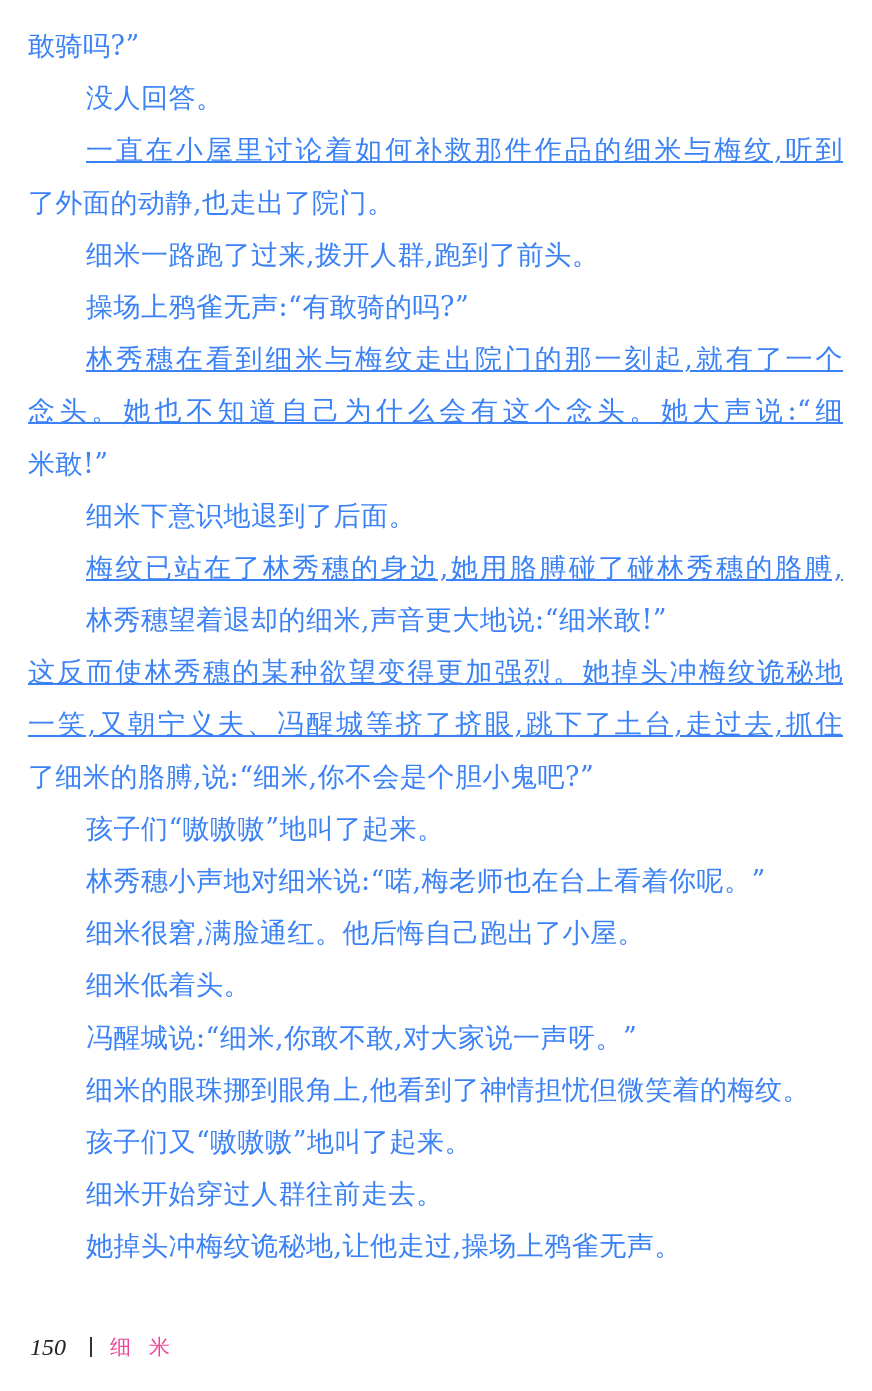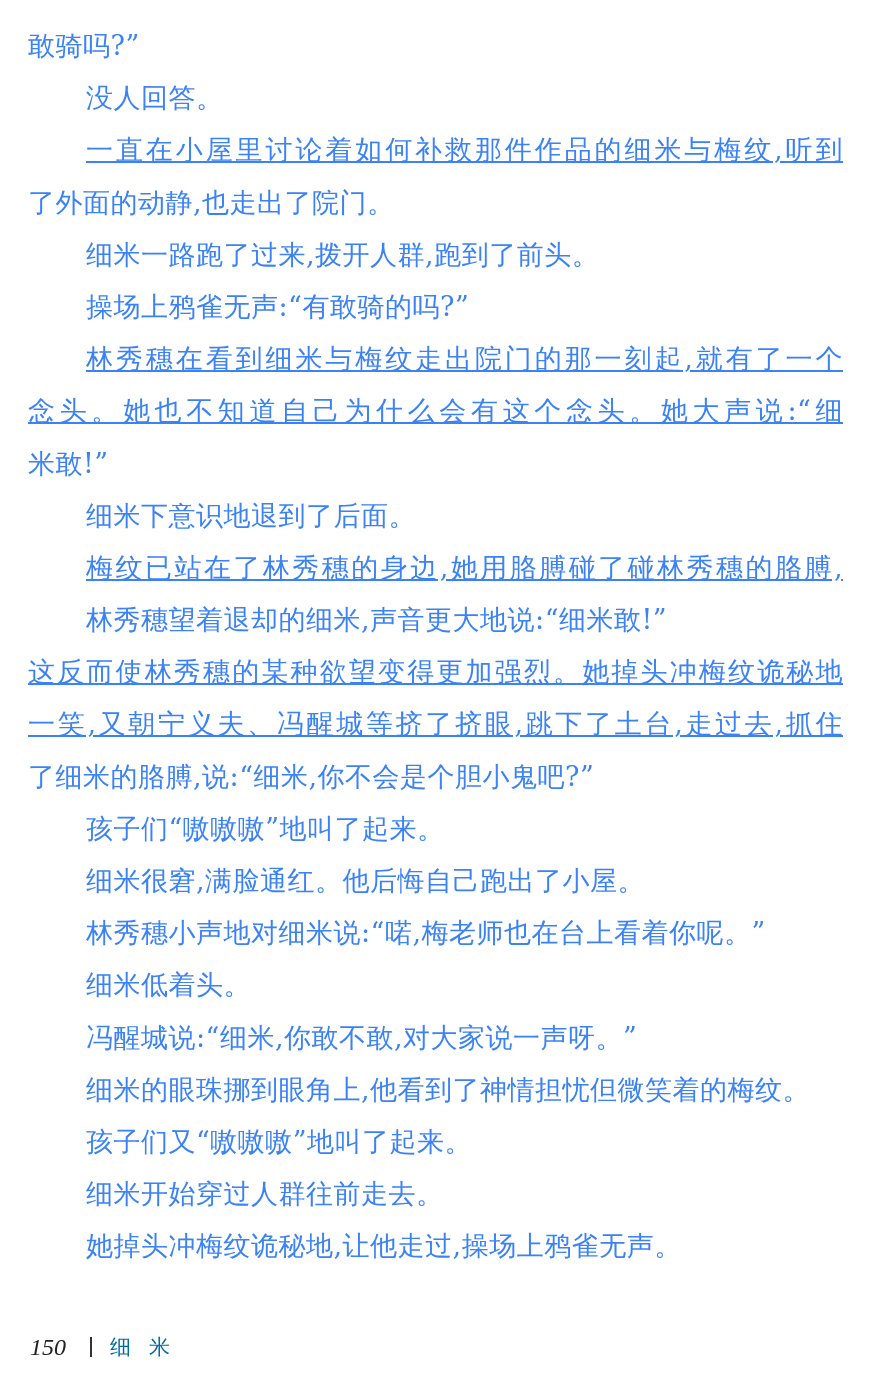--- a/index.html
+++ b/index.html
@@ -17,21 +17,21 @@
   .line.indent { padding-left: 58px; }
   .line.justify { text-align: justify; text-align-last: justify; text-decoration: underline; }
   .footer {
     position: absolute; left: 30px; top: 1333px;
     display: flex; align-items: center;
     font-family: "Liberation Serif", "DejaVu Serif", serif;
     color: #222222;
   }
   .page-num { font-style: italic; font-size: 24px; width: 48px; }
   .sep { width: 2px; height: 20px; background: #333; margin: 0 18px 0 12px; }
-  .book-title { font-family: Liberation Sans, sans-serif; font-size: 21px; letter-spacing: 18px; color: #0369a1; }
+  .book-title { font-family: Liberation Sans, sans-serif; font-size: 21px; letter-spacing: 18px; color: #ec4899; }
 </style>
 </head>
 <body>
 
 <div class="page" id="page-body">
     <div class="line">敢骑吗?”</div>
     <div class="line indent">没人回答。</div>
     <div class="line indent justify">一直在小屋里讨论着如何补救那件作品的细米与梅纹,听到</div>
     <div class="line">了外面的动静,也走出了院门。</div>
     <div class="line indent">细米一路跑了过来,拨开人群,跑到了前头。</div>
@@ -39,22 +39,22 @@
     <div class="line indent justify">林秀穗在看到细米与梅纹走出院门的那一刻起,就有了一个</div>
     <div class="line justify">念头。她也不知道自己为什么会有这个念头。她大声说:“细</div>
     <div class="line">米敢!”</div>
     <div class="line indent">细米下意识地退到了后面。</div>
     <div class="line indent justify">梅纹已站在了林秀穗的身边,她用胳膊碰了碰林秀穗的胳膊,</div>
     <div class="line indent">林秀穗望着退却的细米,声音更大地说:“细米敢!”</div>
     <div class="line justify">这反而使林秀穗的某种欲望变得更加强烈。她掉头冲梅纹诡秘地</div>
     <div class="line justify">一笑,又朝宁义夫、冯醒城等挤了挤眼,跳下了土台,走过去,抓住</div>
     <div class="line">了细米的胳膊,说:“细米,你不会是个胆小鬼吧?”</div>
     <div class="line indent">孩子们“嗷嗷嗷”地叫了起来。</div>
+    <div class="line indent">林秀穗小声地对细米说:“喏,梅老师也在台上看着你呢。”</div>
     <div class="line indent">细米很窘,满脸通红。他后悔自己跑出了小屋。</div>
-    <div class="line indent">林秀穗小声地对细米说:“喏,梅老师也在台上看着你呢。”</div>
     <div class="line indent">细米低着头。</div>
     <div class="line indent">冯醒城说:“细米,你敢不敢,对大家说一声呀。”</div>
     <div class="line indent">细米的眼珠挪到眼角上,他看到了神情担忧但微笑着的梅纹。</div>
     <div class="line indent">孩子们又“嗷嗷嗷”地叫了起来。</div>
     <div class="line indent">细米开始穿过人群往前走去。</div>
     <div class="line indent">她掉头冲梅纹诡秘地,让他走过,操场上鸦雀无声。</div>
   </div>
 
 <div class="footer">
   <span class="page-num">150</span>

